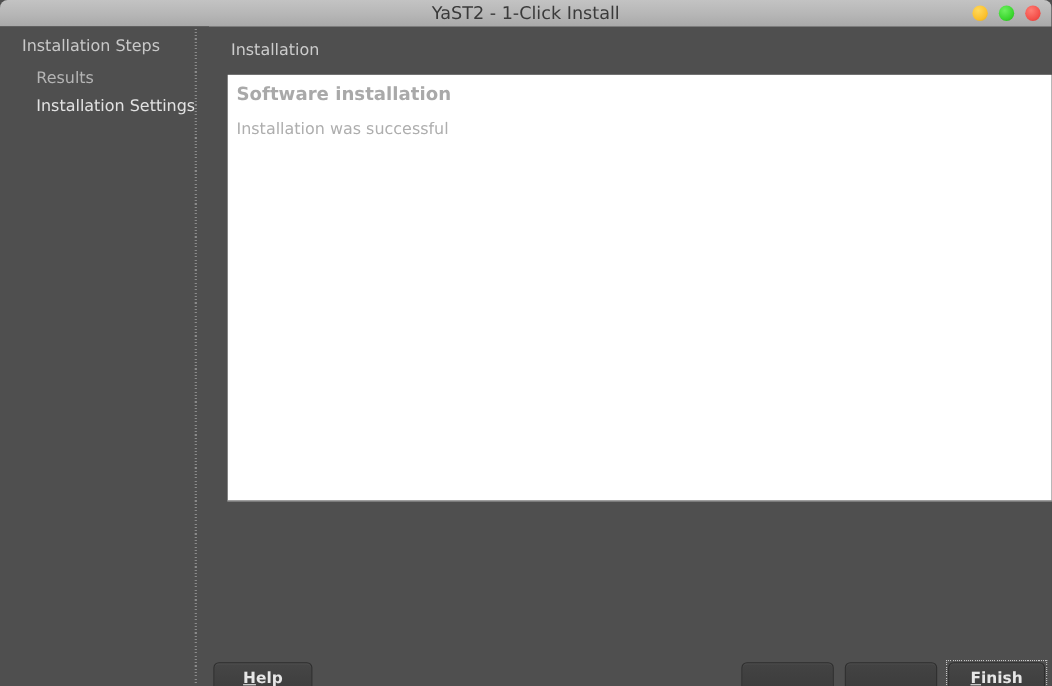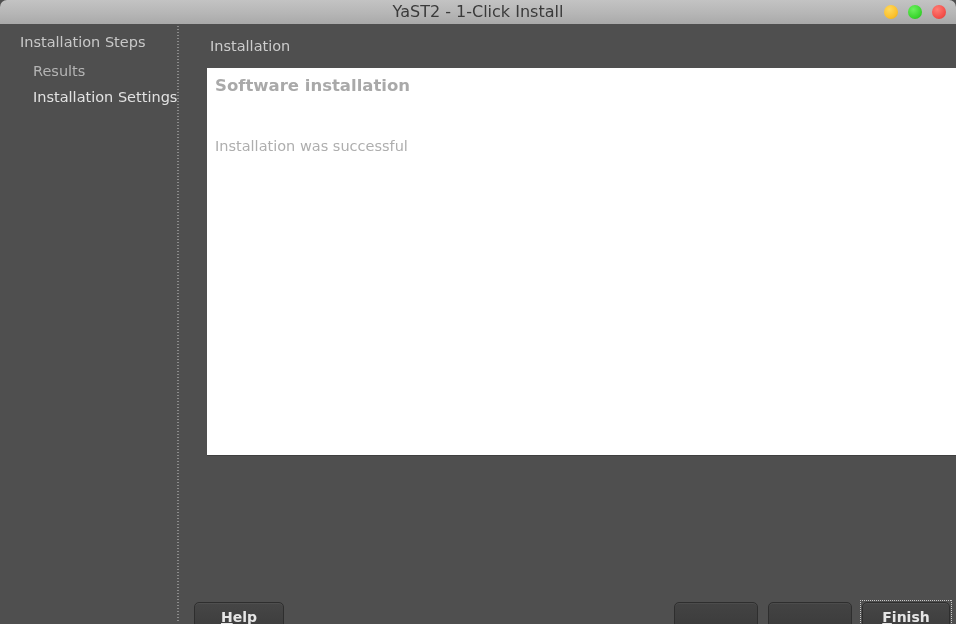--- a/index.html
+++ b/index.html
@@ -143,21 +143,20 @@
     color: #a9a9a9;
     white-space: nowrap;
   }
   #panel-status {
     position: absolute;
     left: 8px;
     top: 42px;
     font-size: 14.5px;
     color: #aeaeae;
     white-space: nowrap;
-    margin-top: 28px;
   }
 
   
   #button-row {
     position: absolute;
     left: 0;
     top: 556px;
     width: 776px;
     height: 44px;
     font-weight: bold;

